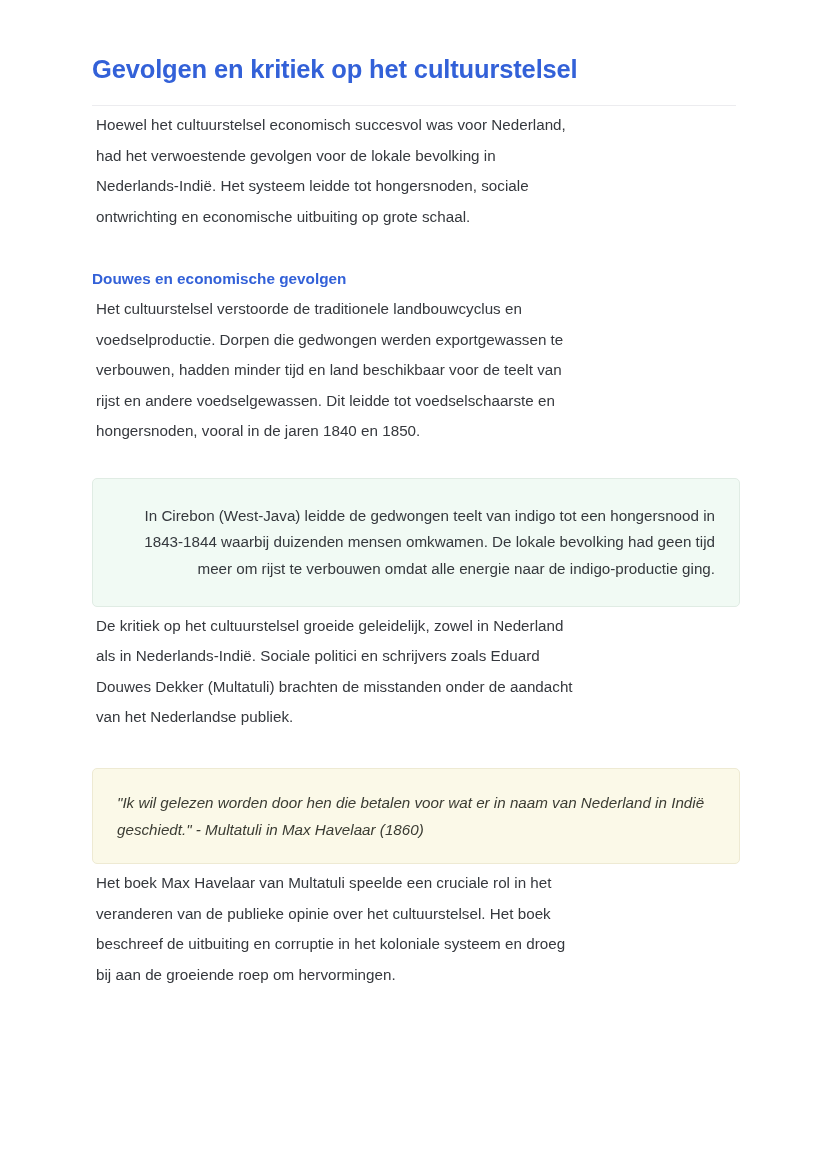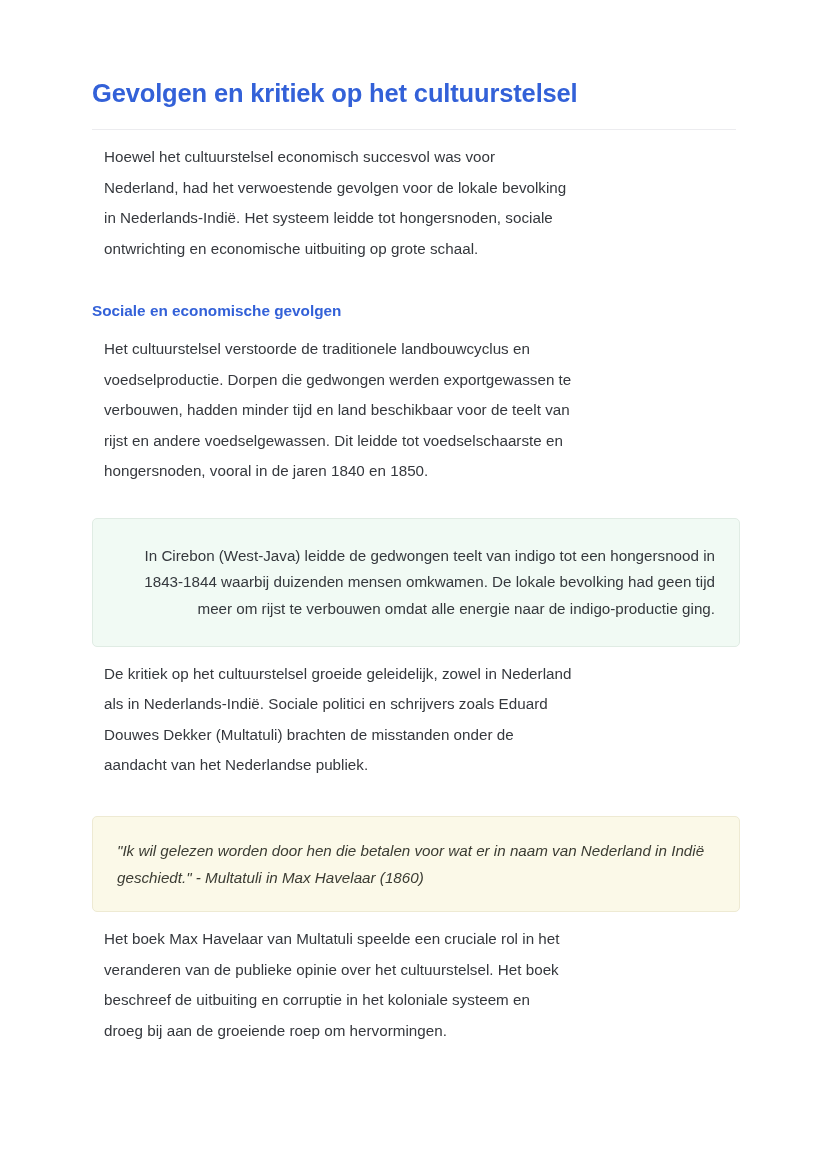--- a/index.html
+++ b/index.html
@@ -10,39 +10,39 @@
   body {
     width: 828px;
     height: 1171px;
     font-family: "Liberation Sans", sans-serif;
     -webkit-font-smoothing: antialiased;
   }
   .page {
     box-sizing: border-box;
     width: 676px;
     height: 1171px;
-    padding: 76px 92px 0 92px;
+    padding: 52px 92px 0 92px;
     background: #ffffff;
   }
   .doc-title {
     margin: 0;
     font-size: 25.5px;
     line-height: 34px;
     font-weight: 700;
     letter-spacing: -0.15px;
     color: #3361d8;
   }
   .title-rule {
     margin: 19px 0 0 0;
     height: 1px;
     width: 644px;
     background: #ececef;
   }
   p.body-text {
-    margin: 12px;
+    margin: 4px;
     color: #35383d;
     font-size: 15.2px;
     line-height: 30.5px;
     letter-spacing: 0.02px;
   }
   .para-first { margin-top: 27px; }
   .sub-heading {
     margin: 36px 0 0 0;
     font-size: 15.3px;
     line-height: 22px;
@@ -89,21 +89,21 @@
 <body>
 
 <div class="page">
 
   <h1 class="doc-title">Gevolgen en kritiek op het cultuurstelsel</h1>
 
   <div class="title-rule"></div>
 
   <p class="body-text para-first">Hoewel het cultuurstelsel economisch succesvol was voor Nederland, had het verwoestende gevolgen voor de lokale bevolking in Nederlands-Indië. Het systeem leidde tot hongersnoden, sociale ontwrichting en economische uitbuiting op grote schaal.</p>
 
-  <h2 class="sub-heading">Sociale en economische gevolgen</h2>
+  <h2 class="sub-heading">Douwes en economische gevolgen</h2>
 
   <p class="body-text para-after-sub">Het cultuurstelsel verstoorde de traditionele landbouwcyclus en voedselproductie. Dorpen die gedwongen werden exportgewassen te verbouwen, hadden minder tijd en land beschikbaar voor de teelt van rijst en andere voedselgewassen. Dit leidde tot voedselschaarste en hongersnoden, vooral in de jaren 1840 en 1850.</p>
 
   <div class="callout callout-green">
     <p class="callout-text">In Cirebon (West-Java) leidde de gedwongen teelt van indigo tot een hongersnood in 1843-1844 waarbij duizenden mensen omkwamen. De lokale bevolking had geen tijd meer om rijst te verbouwen omdat alle energie naar de indigo-productie ging.</p>
   </div>
 
   <p class="body-text para-after-green">De kritiek op het cultuurstelsel groeide geleidelijk, zowel in Nederland als in Nederlands-Indië. Sociale politici en schrijvers zoals Eduard Douwes Dekker (Multatuli) brachten de misstanden onder de aandacht van het Nederlandse publiek.</p>
 
   <div class="callout callout-yellow">

